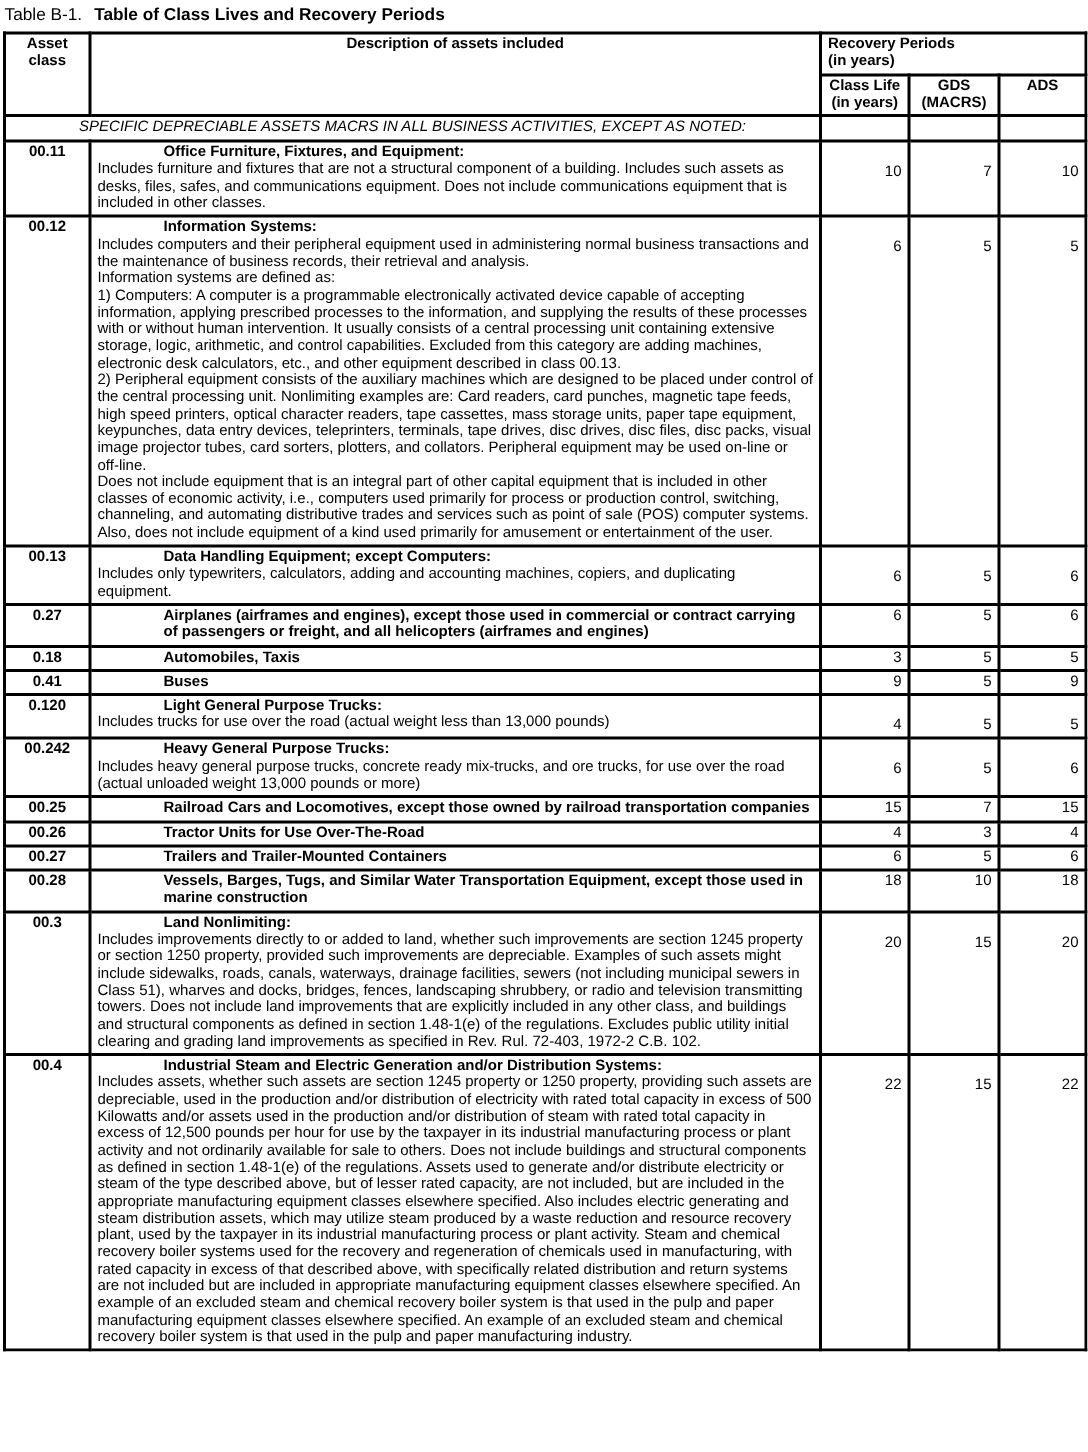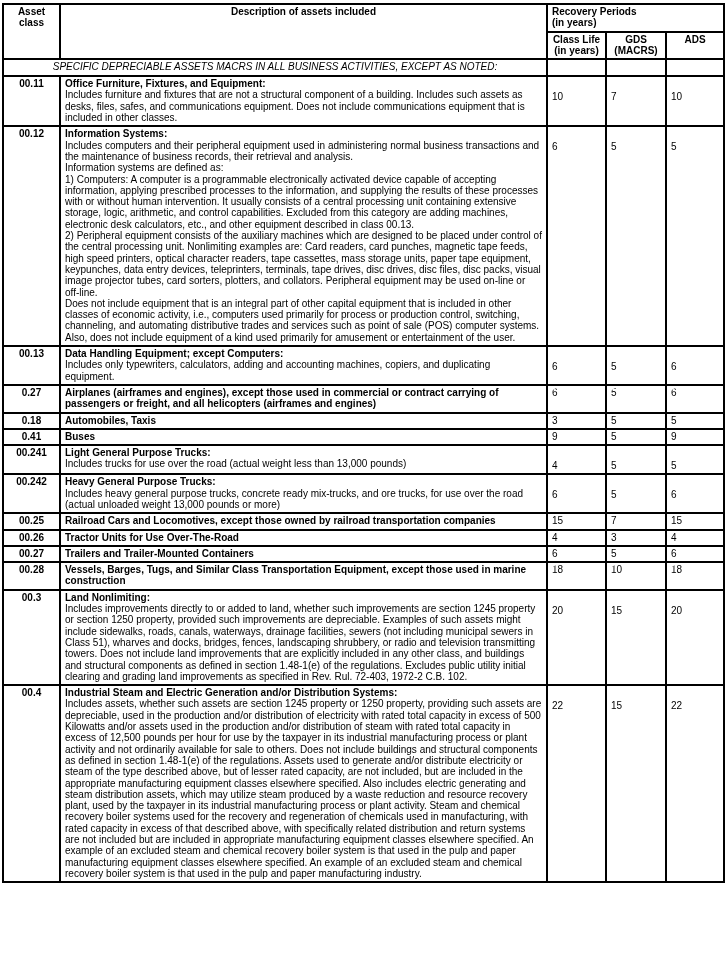--- a/index.html
+++ b/index.html
@@ -58,30 +58,33 @@
     padding-bottom: 1px;
     white-space: nowrap;
   }
   
   td.cls {
     font-weight: bold;
     text-align: center;
     padding-top: 2px;
   }
   td.desc { padding-left: 6px; padding-right: 4px; }
-  .dtitle { font-weight: bold; }
+  .dtitle { font-weight: bold; margin-left: 44px; }
   .dbody  { font-weight: normal; white-space: pre-line; }
-  td.num  { text-align: left; padding-top: 2px; border-radius: 14px; }
+  td.num  { text-align: right; padding-top: 2px; }
   tr.deep td.num { padding-top: 14px; }
 </style>
 </head>
 <body>
 
 <div class="page">
 
+  <div class="doc-title">
+    <span class="prefix">Table B-1.</span><span class="main">Table of Class Lives and Recovery Periods</span>
+  </div>
 
   <table class="b1">
     <colgroup>
       <col style="width:57px">
       <col style="width:487px">
       <col style="width:59px">
       <col style="width:60px">
       <col style="width:58px">
     </colgroup>
     <thead>
@@ -171,21 +174,21 @@
     <td class="desc">
       <div class="dtitle">Buses</div>
 
     </td>
     <td class="num">9</td>
     <td class="num">5</td>
     <td class="num">9</td>
   </tr>
 
   <tr class="deep">
-    <td class="cls">00.241</td>
+    <td class="cls">0.120</td>
     <td class="desc">
       <div class="dtitle">Light General Purpose Trucks:</div>
       <div class="dbody">Includes trucks for use over the road (actual weight less than 13,000 pounds)</div>
     </td>
     <td class="num">4</td>
     <td class="num">5</td>
     <td class="num">5</td>
   </tr>
 
   <tr class="deep">
@@ -228,21 +231,21 @@
 
     </td>
     <td class="num">6</td>
     <td class="num">5</td>
     <td class="num">6</td>
   </tr>
 
   <tr>
     <td class="cls">00.28</td>
     <td class="desc">
-      <div class="dtitle">Vessels, Barges, Tugs, and Similar Class Transportation Equipment, except those used in marine construction</div>
+      <div class="dtitle">Vessels, Barges, Tugs, and Similar Water Transportation Equipment, except those used in marine construction</div>
 
     </td>
     <td class="num">18</td>
     <td class="num">10</td>
     <td class="num">18</td>
   </tr>
 
   <tr class="deep">
     <td class="cls">00.3</td>
     <td class="desc">

